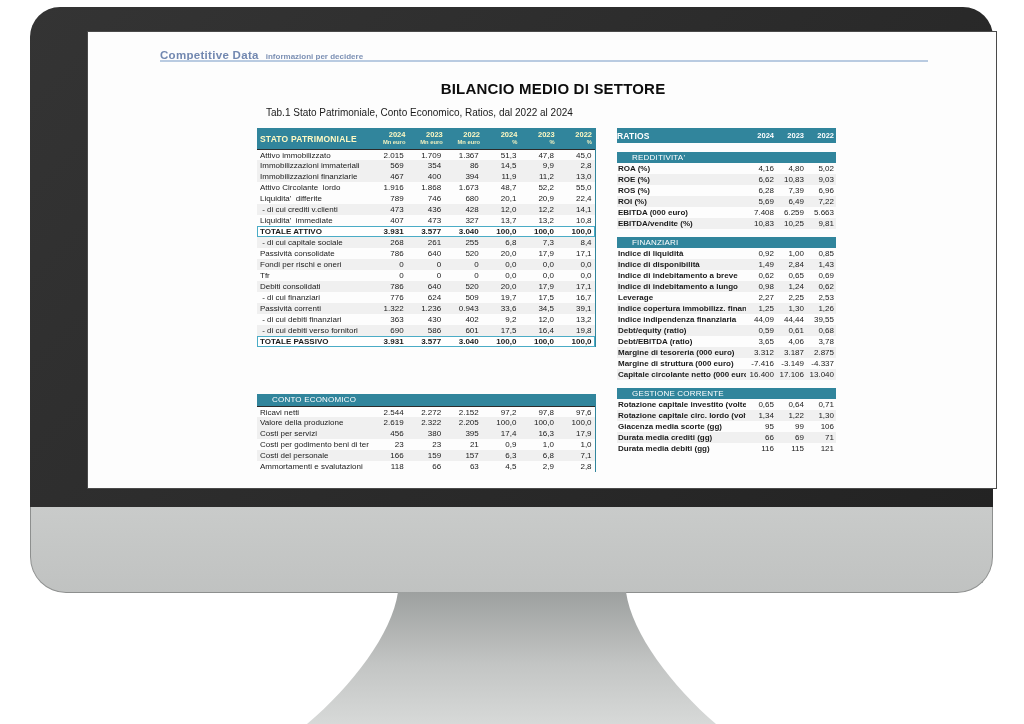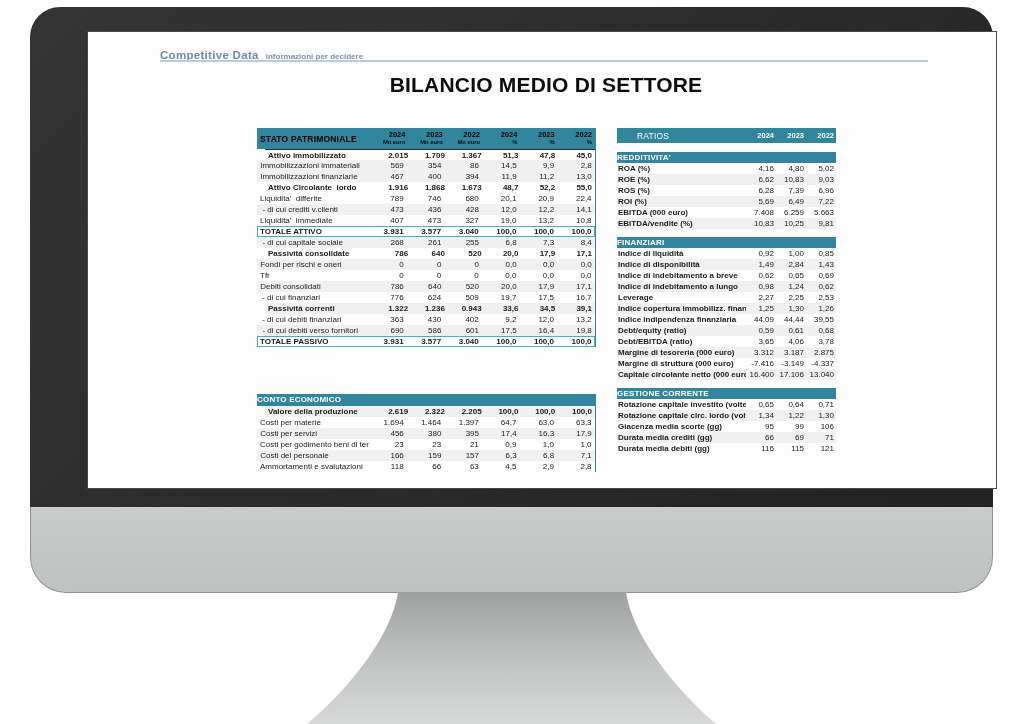--- a/index.html
+++ b/index.html
@@ -15,70 +15,71 @@
     background:linear-gradient(#c9cbca,#c0c2c1);border:1px solid #8d8f8e;border-top:none;
     border-radius:0 0 36px 36px;box-sizing:border-box;}
   .stand{position:absolute;left:0;top:592px;width:1024px;height:132px;}
 
   
   .page{position:absolute;inset:0;color:#1a1a1a;}
   .logo-row{position:absolute;left:73px;top:14px;white-space:nowrap;}
   .brand{font-size:11.5px;font-weight:bold;color:#7288b0;letter-spacing:.3px;}
   .tagline{font-size:8px;font-weight:bold;color:#7c90b4;margin-left:7px;}
   .logo-rule{position:absolute;left:73px;top:29px;width:768px;height:2px;background:#b9cbe1;}
-  .title{position:absolute;left:0;top:38px;width:910px;margin:4px;text-align:center;
-    font-size:21px;font-weight:bold;color:#0d0d0d;letter-spacing:.2px;}
+  .title{position:absolute;left:0;top:38px;width:910px;margin:11px;text-align:center;
+    font-size:15px;font-weight:bold;color:#0d0d0d;letter-spacing:.2px;}
   .subtitle{position:absolute;left:179px;top:76px;font-size:10px;color:#1a1a1a;}
 
   
-  .band{background:#31859C;color:#fff;font-weight:bold;font-size:8px;height:12px;
-    line-height:12px;padding-left:0;letter-spacing:.2px;}
+  .band{background:#31859C;color:#fff;font-weight:normal;font-size:8px;height:12px;
+    line-height:12px;padding-left:15px;letter-spacing:.2px;}
   .row{display:flex;height:11px;align-items:center;font-size:8px;box-sizing:border-box;}
-  .row.alt{background:#f0f0f0;justify-content:center;}
-  .row.bold{font-weight:bold;margin-left:8px;}
+  .row.alt{background:#f0f0f0;}
+  .row.bold{font-weight:normal;}
   .row.topline{border-top:1.4px solid #2b2b2b;}
   .row.total{font-weight:bold;background:#fff;outline:1.6px solid #4BACC6;outline-offset:-1px;
     border-top:1px solid #333;border-bottom:1px solid #333;align-items:flex-end;}
 
   
   .sp-table{position:absolute;left:170px;top:97px;width:338px;border-right:1px solid #31859C;}
   .ce-table{position:absolute;left:170px;top:363px;width:338px;border-right:1px solid #31859C;}
-  .sp-header{display:flex;background:#31859C;color:#000000;height:21px;}
+  .sp-header{display:flex;background:#31859C;color:#fef9c3;height:21px;}
   .sp-header .hlabel{width:112px;font-size:8.5px;font-weight:bold;padding-left:3px;
     align-self:center;letter-spacing:.2px;}
   .t-col-h{width:37.6px;text-align:right;padding-right:3px;box-sizing:border-box;}
   .t-col-h .yr{font-size:7.5px;font-weight:bold;margin-top:2px;}
   .t-col-h .sub{font-size:5.8px;font-weight:bold;opacity:.92;}
   .t-label{width:112px;padding-left:3px;white-space:pre;overflow:hidden;box-sizing:border-box;}
   .t-val{width:37.6px;text-align:right;padding-right:3px;box-sizing:border-box;}
 
   
   .ratios{position:absolute;left:530px;top:97px;width:219px;}
   .ratios-header{display:flex;background:#31859C;color:#fff;height:15px;align-items:center;margin-bottom:9px;}
-  .ratios-header .hlabel{flex:1;font-size:8.5px;font-weight:normal;padding-left:20px;letter-spacing:.2px;}
+  .ratios-header .hlabel{flex:1;font-size:8.5px;font-weight:bold;padding-left:0;letter-spacing:.2px;}
   .ratios-header .yr{width:28px;text-align:right;padding-right:2px;font-size:7.5px;font-weight:bold;}
   .r-section{margin-bottom:8px;}
   .r-section .band{height:11px;line-height:11px;}
   .r-label{flex:1;font-weight:bold;white-space:nowrap;overflow:hidden;padding-left:1px;}
   .r-val{width:28px;text-align:right;padding-right:2px;}
 </style>
 </head>
 <body>
 
 <div class="stage">
   <div class="bezel">
     <div class="screen">
       <div class="page">
 
         <div class="logo-row">
           <span class="brand">Competitive Data</span><span class="tagline">informazioni per decidere</span>
         </div>
         <div class="logo-rule"></div>
 
         <h1 class="title">BILANCIO MEDIO DI SETTORE</h1>
+        <div class="subtitle">Tab.1 Stato Patrimoniale, Conto Economico, Ratios, dal 2022 al 2024</div>
 
         <div class="sp-table">
           <div class="sp-header">
             <div class="hlabel">STATO PATRIMONIALE</div>
 
           <div class="t-col-h">
                 <div class="yr">2024</div>
                 <div class="sub">Mn euro</div>
               </div>
               <div class="t-col-h">
@@ -155,21 +156,21 @@
                 <div class="t-val">428</div>
                 <div class="t-val">12,0</div>
                 <div class="t-val">12,2</div>
                 <div class="t-val">14,1</div>
               </div>
               <div class="row ">
                 <div class="t-label">Liquidita'  immediate</div>
                 <div class="t-val">407</div>
                 <div class="t-val">473</div>
                 <div class="t-val">327</div>
-                <div class="t-val">19,0</div>
+                <div class="t-val">13,7</div>
                 <div class="t-val">13,2</div>
                 <div class="t-val">10,8</div>
               </div>
               <div class="row total">
                 <div class="t-label">TOTALE ATTIVO</div>
                 <div class="t-val">3.931</div>
                 <div class="t-val">3.577</div>
                 <div class="t-val">3.040</div>
                 <div class="t-val">100,0</div>
                 <div class="t-val">100,0</div>
@@ -264,37 +265,37 @@
                 <div class="t-val">100,0</div>
                 <div class="t-val">100,0</div>
                 <div class="t-val">100,0</div>
               </div>
             </div>
         </div>
 
         <div class="ce-table">
           <div class="band">CONTO ECONOMICO</div>
           <div id="ce-body">
+              <div class="row bold topline">
+                <div class="t-label">Ricavi netti</div>
+                <div class="t-val">2.544</div>
+                <div class="t-val">2.272</div>
+                <div class="t-val">2.152</div>
+                <div class="t-val">97,2</div>
+                <div class="t-val">97,8</div>
+                <div class="t-val">97,6</div>
+              </div>
               <div class="row bold alt">
                 <div class="t-label">Valore della produzione</div>
                 <div class="t-val">2.619</div>
                 <div class="t-val">2.322</div>
                 <div class="t-val">2.205</div>
                 <div class="t-val">100,0</div>
                 <div class="t-val">100,0</div>
                 <div class="t-val">100,0</div>
-              </div>
-              <div class="row ">
-                <div class="t-label">Costi per materie</div>
-                <div class="t-val">1.694</div>
-                <div class="t-val">1.464</div>
-                <div class="t-val">1.397</div>
-                <div class="t-val">64,7</div>
-                <div class="t-val">63,0</div>
-                <div class="t-val">63,3</div>
               </div>
               <div class="row  alt">
                 <div class="t-label">Costi per servizi</div>
                 <div class="t-val">456</div>
                 <div class="t-val">380</div>
                 <div class="t-val">395</div>
                 <div class="t-val">17,4</div>
                 <div class="t-val">16,3</div>
                 <div class="t-val">17,9</div>
               </div>

